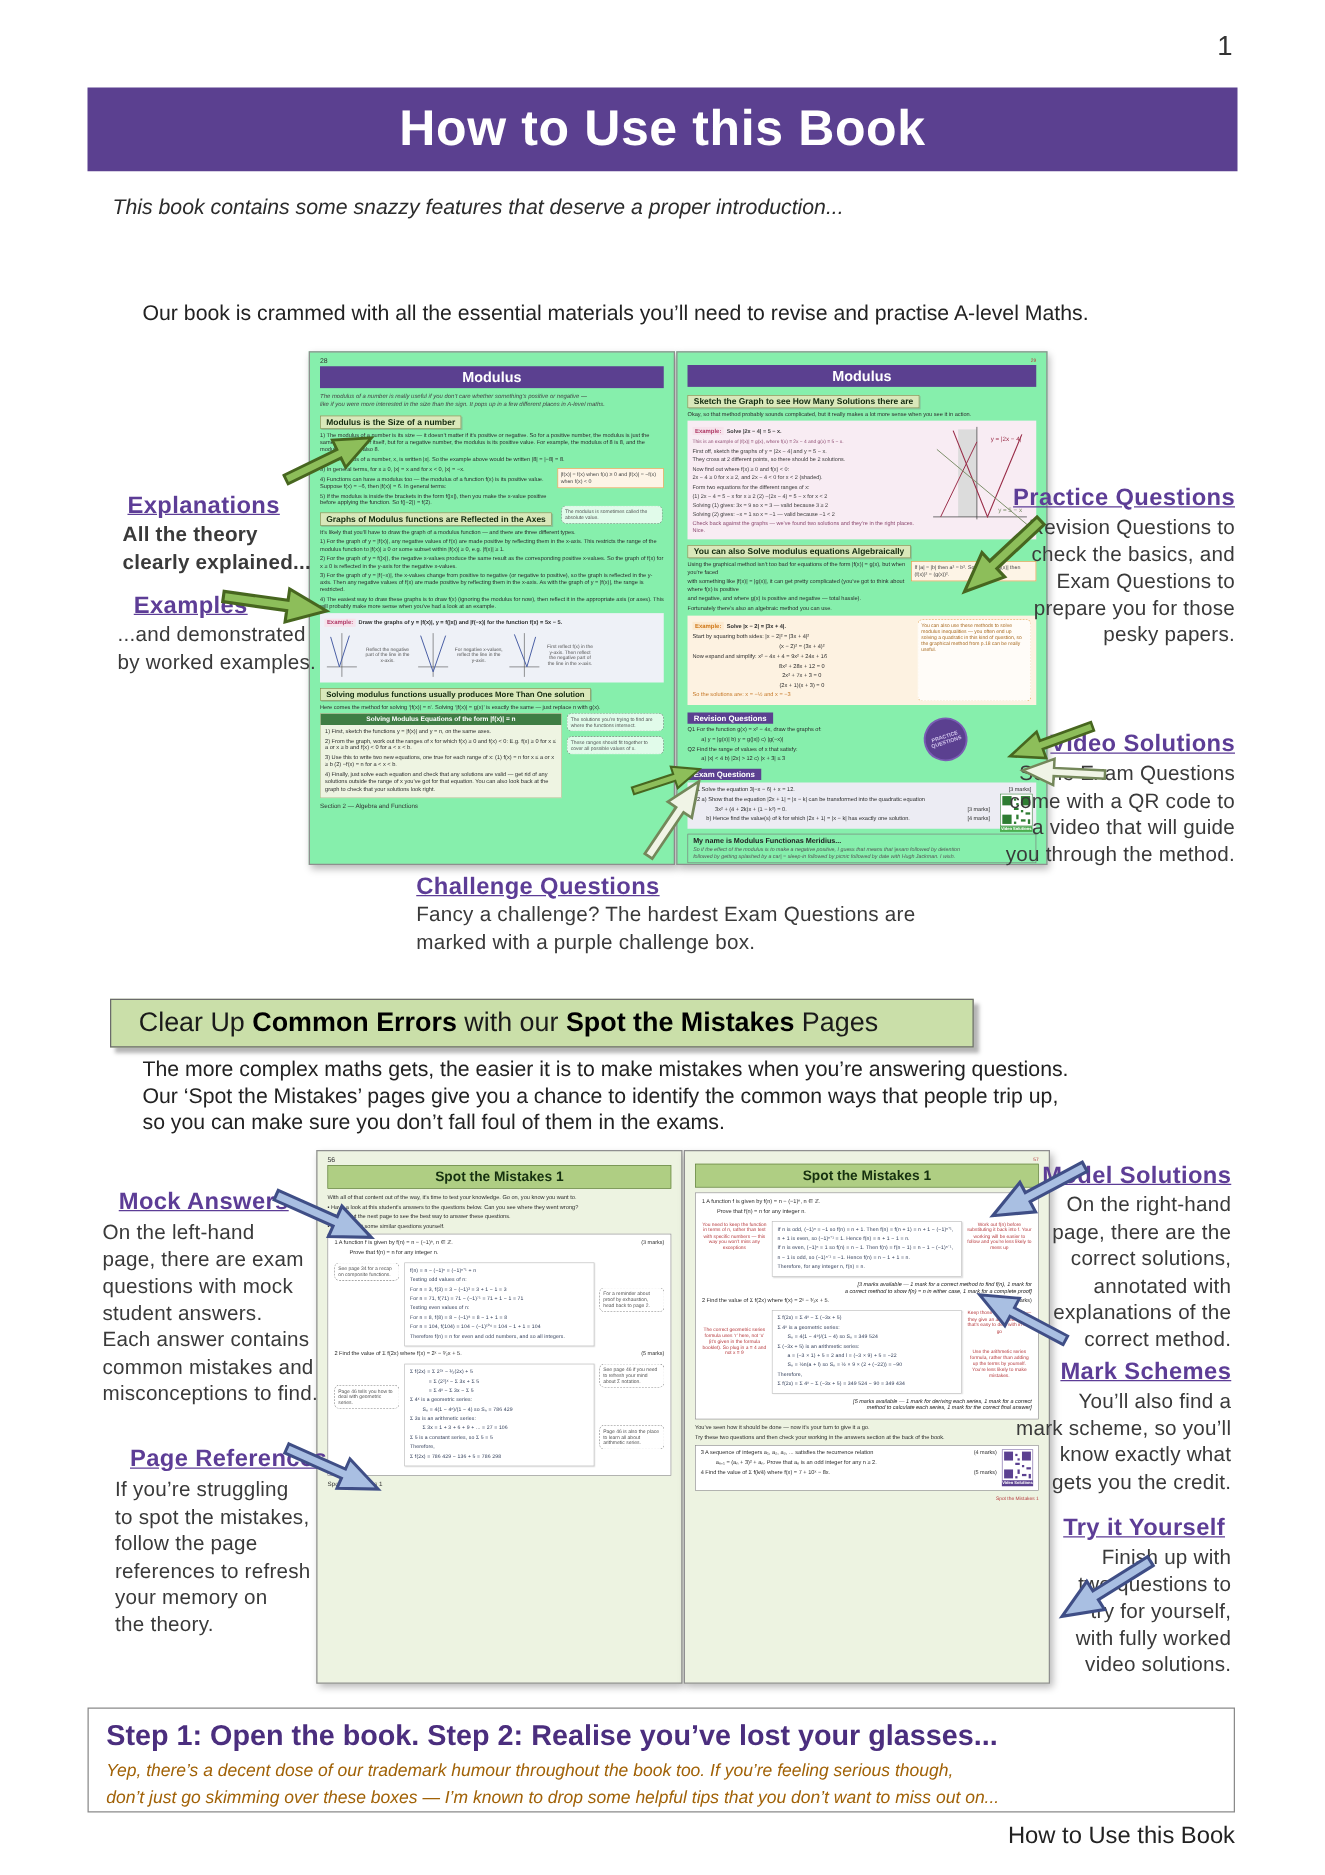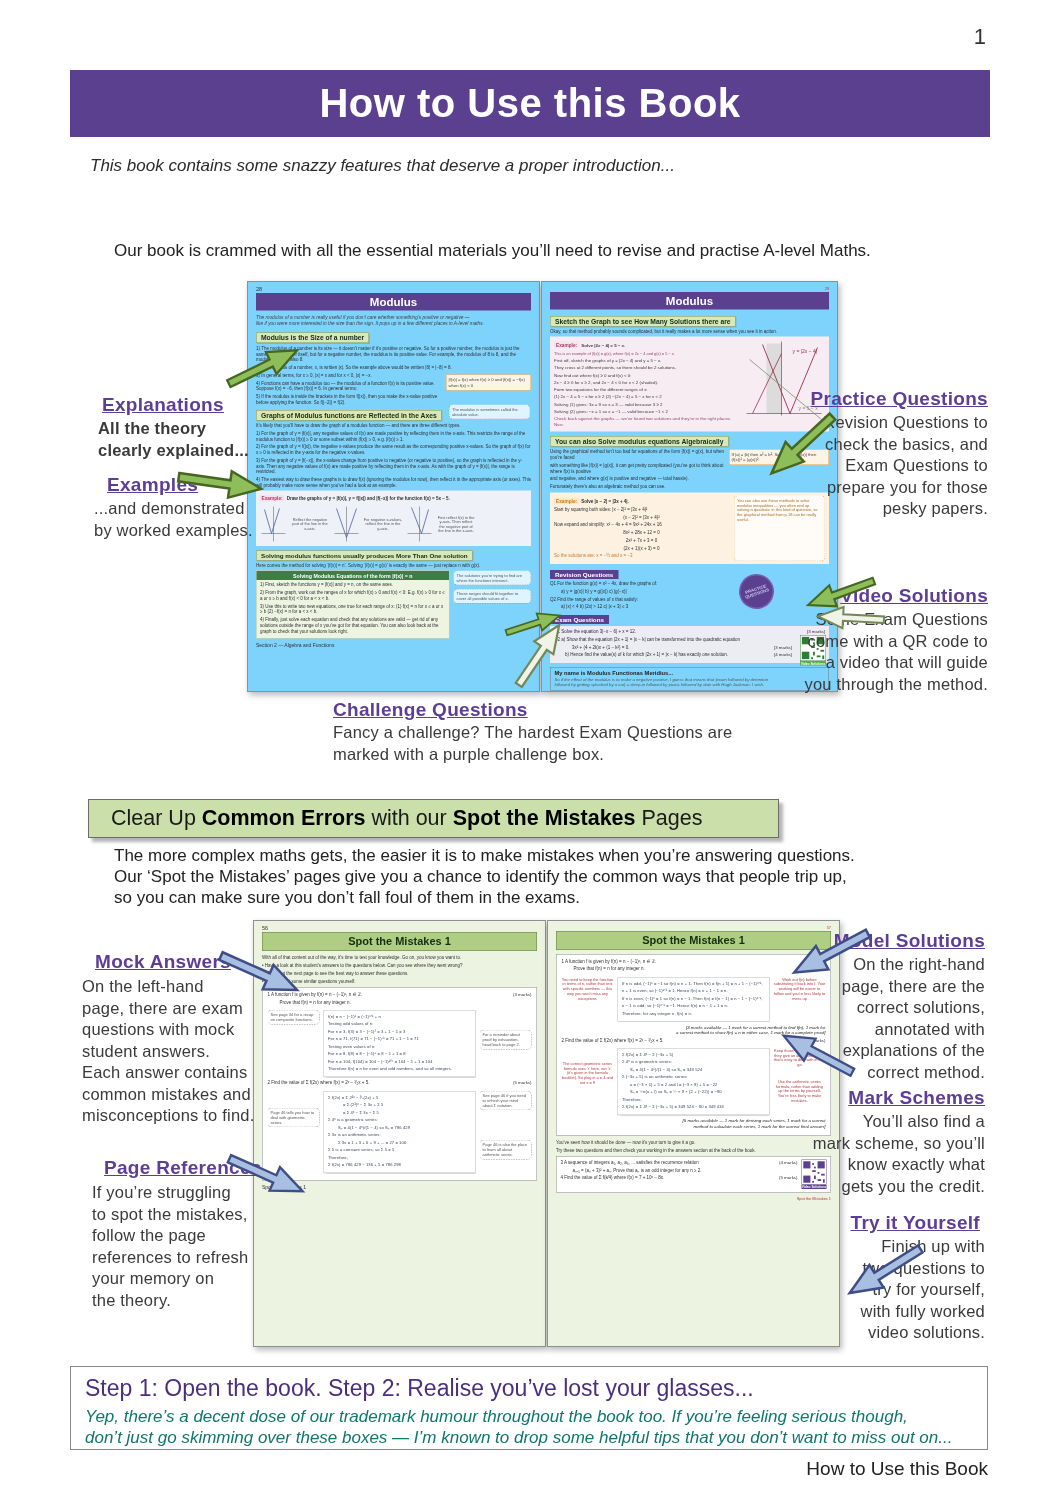--- a/index.html
+++ b/index.html
@@ -25,21 +25,21 @@
   .ann-p{position:absolute;font-size:16.5px;line-height:21.5px;color:#3a3a3a;letter-spacing:.2px;}
   .ra{text-align:right;}
 
   
   svg.arrow{position:absolute;overflow:visible;}
   .ar-g{fill:#8dbe5a;stroke:#47661f;stroke-width:3;}
   .ar-p{fill:#f0f4e6;stroke:#74875a;stroke-width:3;}
   .ar-b{fill:#a9bfe2;stroke:#3f4e86;stroke-width:3;}
 
   
-  .mini{position:absolute;background:#7dd3fc;border:1px solid #8f8f8f;box-shadow:2px 3px 6px rgba(0,0,0,.28);overflow:hidden;}
+  .mini{position:absolute;background:#86efac;border:1px solid #8f8f8f;box-shadow:2px 3px 6px rgba(0,0,0,.28);overflow:hidden;}
   .mini.green{background:#edf3e1;}
   .mi{transform:scale(.5);transform-origin:0 0;padding:8px 16px;box-sizing:border-box;}
   .mp-num{font-size:11px;color:#333;}
   .mp-num.r{text-align:right;}
   .mp-title{background:#5b4090;color:#fff;font-weight:bold;font-size:23px;text-align:center;
             padding:4px 0;margin:2px 0 8px 0;}
   .mp-intro{font-size:9.5px;line-height:12px;color:#444;font-style:italic;margin-bottom:7px;}
   .gh{display:inline-block;background:#d9e8ba;border:1px solid #7c8d4e;font-weight:bold;font-size:13.5px;
       padding:2px 9px;margin:5px 0 5px 0;color:#142b10;box-shadow:2px 2px 0 rgba(120,120,120,.35);}
   .t{font-size:9px;line-height:11.5px;margin:0 0 4px 0;color:#2e2e2e;}
@@ -89,22 +89,22 @@
   .sideN{width:104px;display:flex;flex-direction:column;gap:10px;justify-content:flex-start;}
   .r{color:#b5373b;font-size:7.8px;line-height:9.5px;text-align:center;}
   .msch{font-size:8.8px;font-style:italic;color:#222;text-align:right;margin:4px 0;line-height:11px;}
   .trybox{border:1.2px solid #888;background:#fff;padding:6px 8px;margin-top:6px;display:flex;gap:8px;}
   .qr{display:block;}
   .qrlab{font-size:6.5px;color:#fff;text-align:center;font-weight:bold;line-height:7px;padding:1px 0;}
 
   
   .stepbox{position:absolute;left:70px;top:1366px;width:918px;height:84px;border:1.5px solid #8a8a8a;
            background:#fff;padding:8px 14px;box-sizing:border-box;}
-  .step-t{font-size:23px;font-weight:normal;color:#4b2e7e;}
-  .step-b{font-size:17px;font-style:italic;color:#0f766e;line-height:21px;margin-top:4px;}
+  .step-t{font-size:23px;font-weight:bold;color:#4b2e7e;}
+  .step-b{font-size:14px;font-style:italic;color:#a16207;line-height:21px;margin-top:4px;}
   .pfoot{position:absolute;right:72px;top:1458px;font-size:19px;color:#222;}
 </style>
 </head>
 <body>
 
 <div id="page">
 
   <div class="pagenum">1</div>
 
   <div class="banner">

